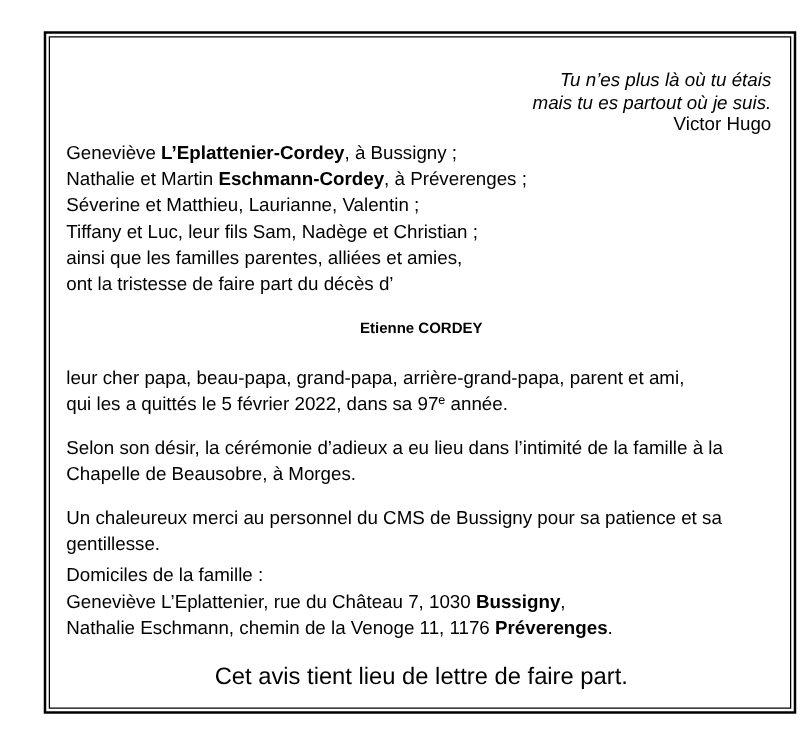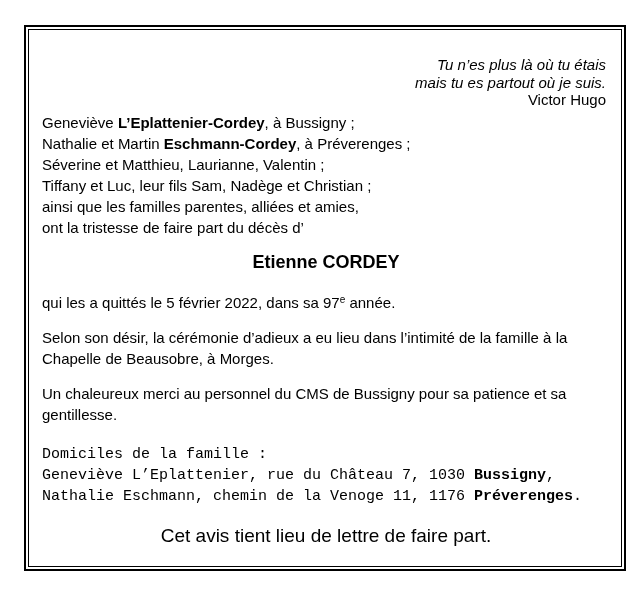--- a/index.html
+++ b/index.html
@@ -10,21 +10,21 @@
   body {
     width: 641px;
     height: 599px;
     position: relative;
     font-family: "Liberation Sans", sans-serif;
     color: #000000;
     -webkit-font-smoothing: antialiased;
   }
   .frame-outer {
     position: absolute;
-    left: 24px;
+    left: 35px;
     top: 25px;
     width: 602px;
     height: 546px;
     box-sizing: border-box;
     border: 2px solid #000000;
     padding: 2px;
     background: #ffffff;
   }
   .frame-inner {
     box-sizing: border-box;
@@ -43,33 +43,33 @@
   .epigraph .it {
     font-style: italic;
   }
   .family {
     margin-top: 3px;
     font-size: 15px;
     line-height: 21px;
   }
   .deceased {
     margin: 12px 0 0 0;
-    font-size: 18px;
+    font-size: 12px;
     font-weight: bold;
     text-align: center;
     line-height: 24px;
   }
   .para {
     margin: 0;
     font-size: 15px;
     line-height: 21px;
   }
   .mt-tribute  { margin-top: 18px; }
   .mt-std      { margin-top: 14px; }
-  .mt-dom      { margin-top: 19px; font-family: Liberation Mono, monospace; }
+  .mt-dom      { margin-top: 4px; }
   .closing {
     margin: 18px 0 0 0;
     font-size: 19px;
     line-height: 21px;
     text-align: center;
   }
   b { font-weight: bold; text-align: center; }
   sup.ord {
     font-size: 10px;
     line-height: 0;
@@ -95,20 +95,21 @@
       <div><span>Nathalie et Martin </span><b>Eschmann-Cordey</b><span>, à Préverenges ;</span></div>
       <div>Séverine et Matthieu, Laurianne, Valentin ;</div>
       <div>Tiffany et Luc, leur fils Sam, Nadège et Christian ;</div>
       <div>ainsi que les familles parentes, alliées et amies,</div>
       <div>ont la tristesse de faire part du décès d’</div>
     </div>
 
     <h1 class="deceased">Etienne CORDEY</h1>
 
     <div class="para mt-tribute">
+      <div>leur cher papa, beau-papa, grand-papa, arrière-grand-papa, parent et ami,</div>
       <div><span>qui les a quittés le 5 février 2022, dans sa 97</span><sup class="ord">e</sup><span> année.</span></div>
     </div>
 
     <p class="para mt-std">Selon son désir, la cérémonie d’adieux a eu lieu dans l’intimité de la famille à la Chapelle de Beausobre, à Morges.</p>
 
     <p class="para mt-std">Un chaleureux merci au personnel du CMS de Bussigny pour sa patience et sa gentillesse.</p>
 
     <div class="para mt-dom">
       <div>Domiciles de la famille :</div>
       <div><span>Geneviève L’Eplattenier, rue du Château 7, 1030 </span><b>Bussigny</b><span>,</span></div>

